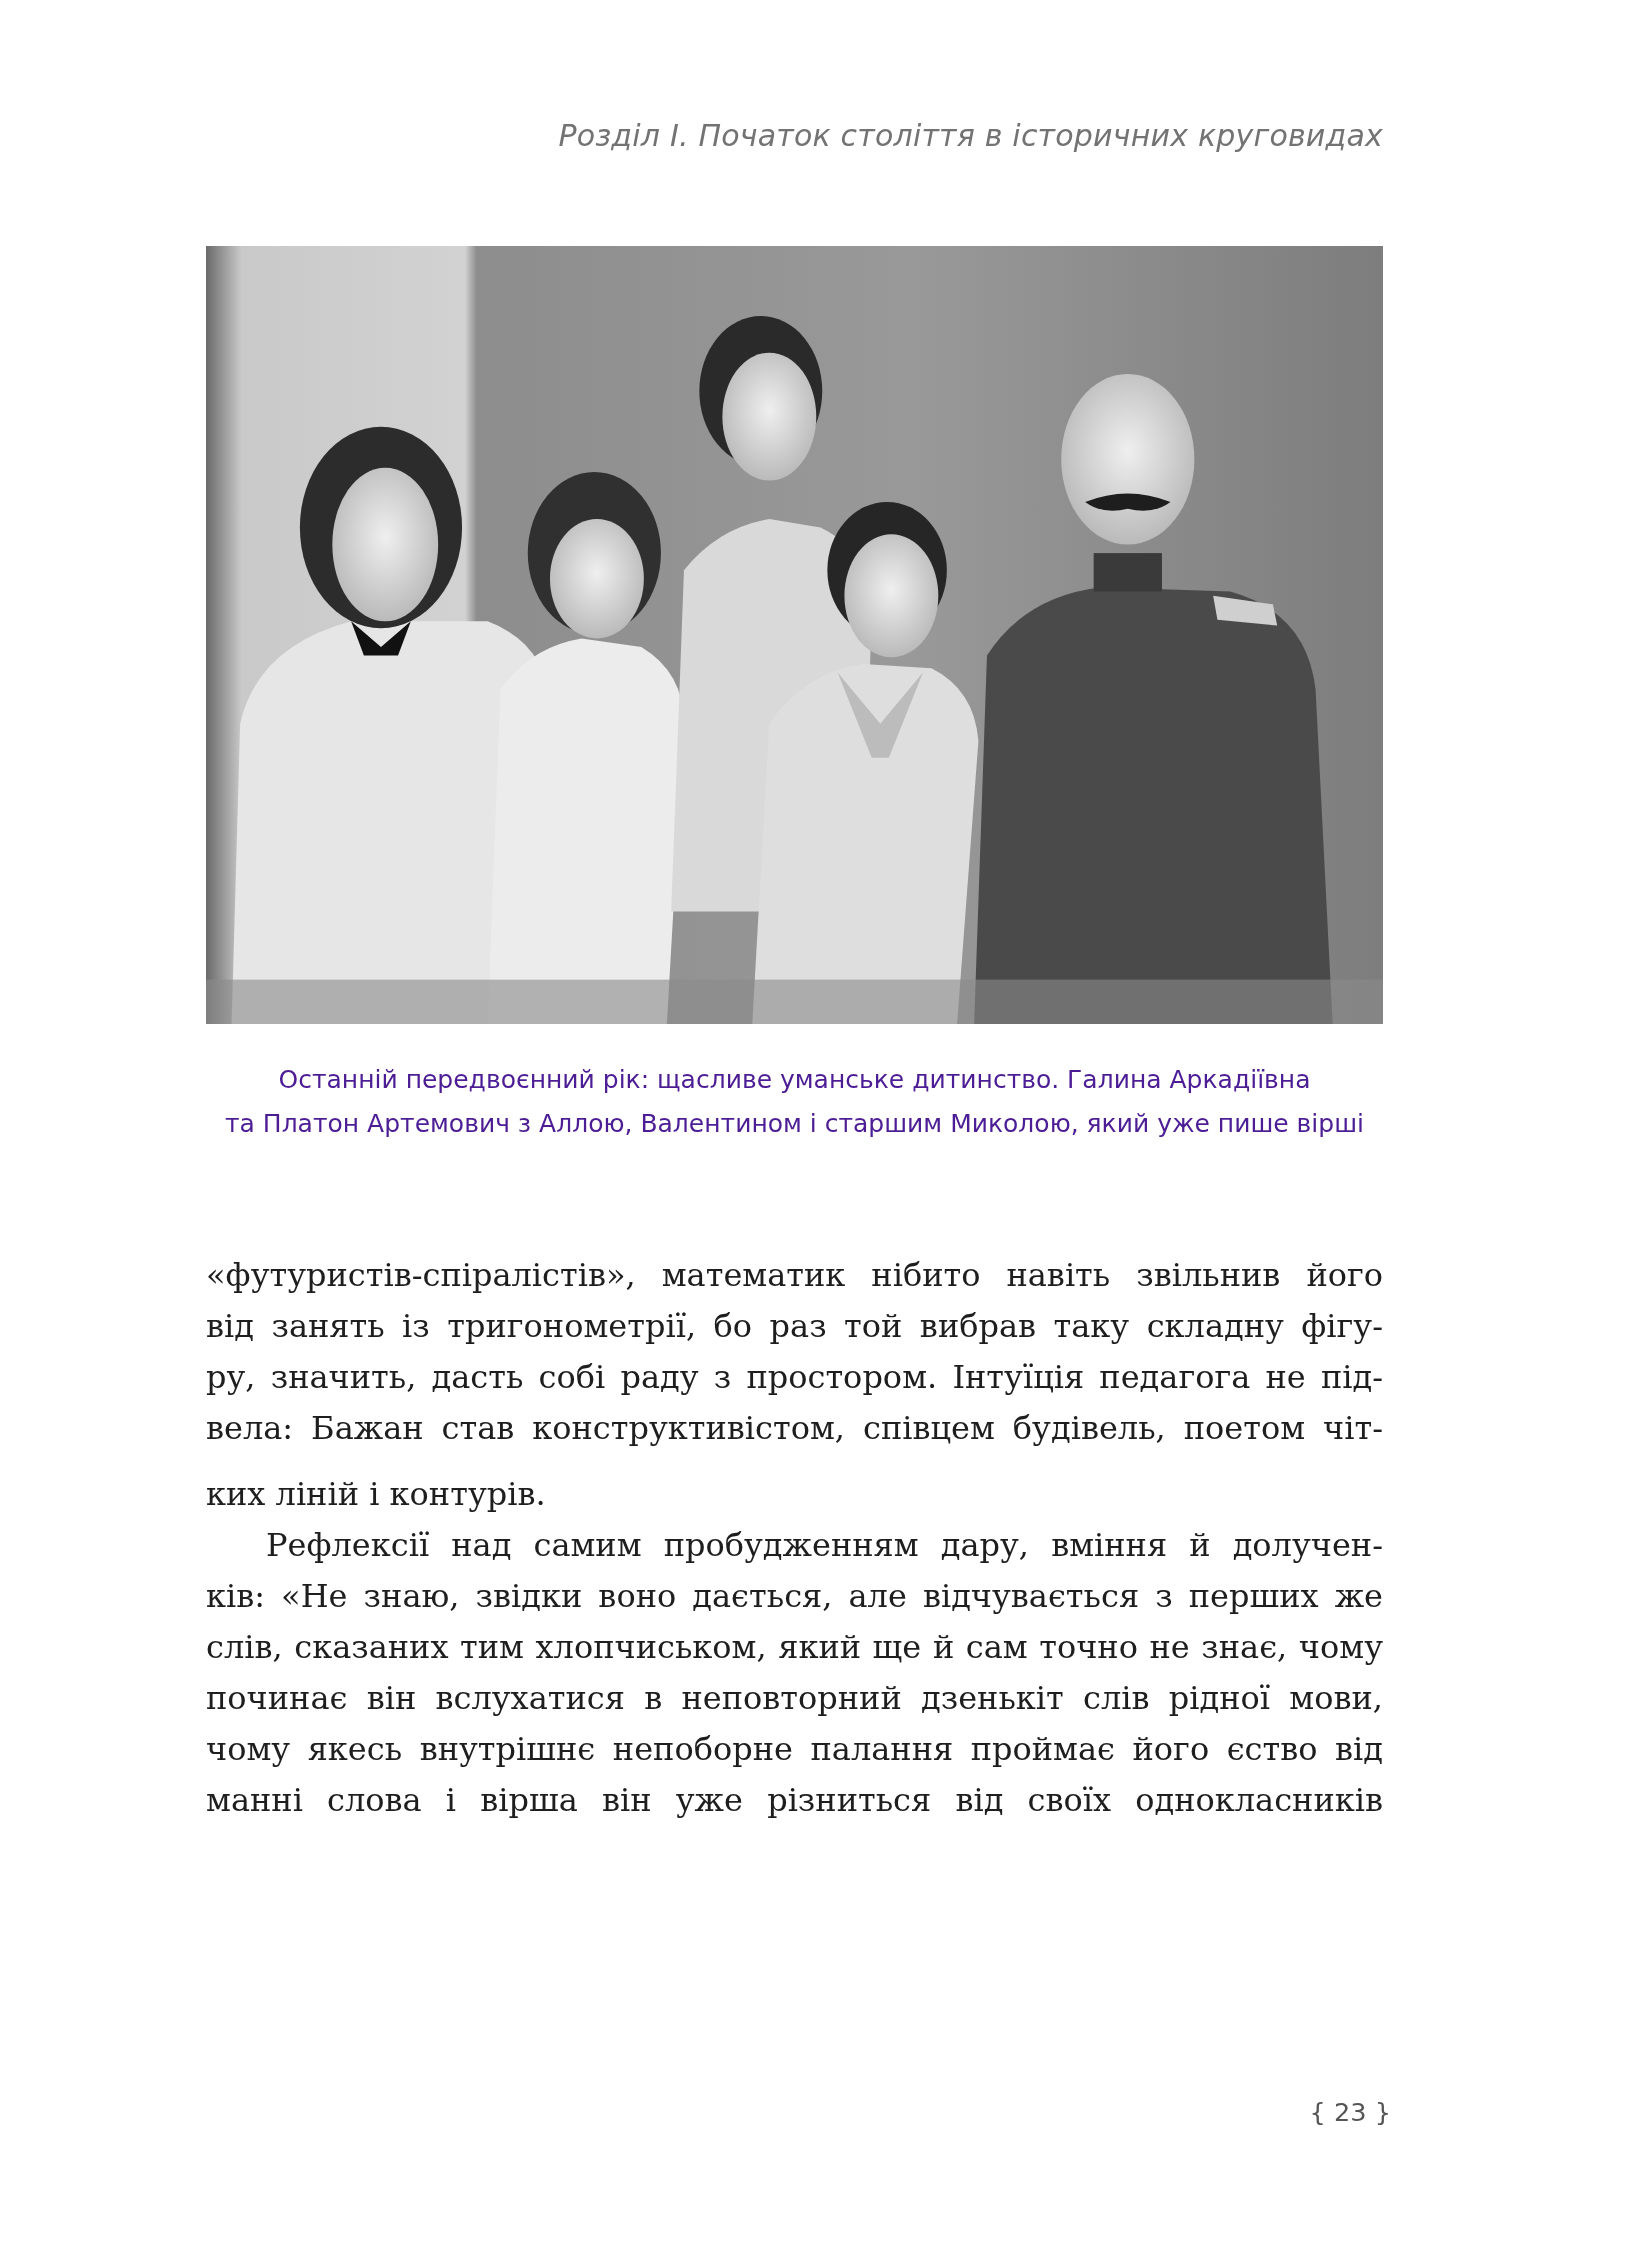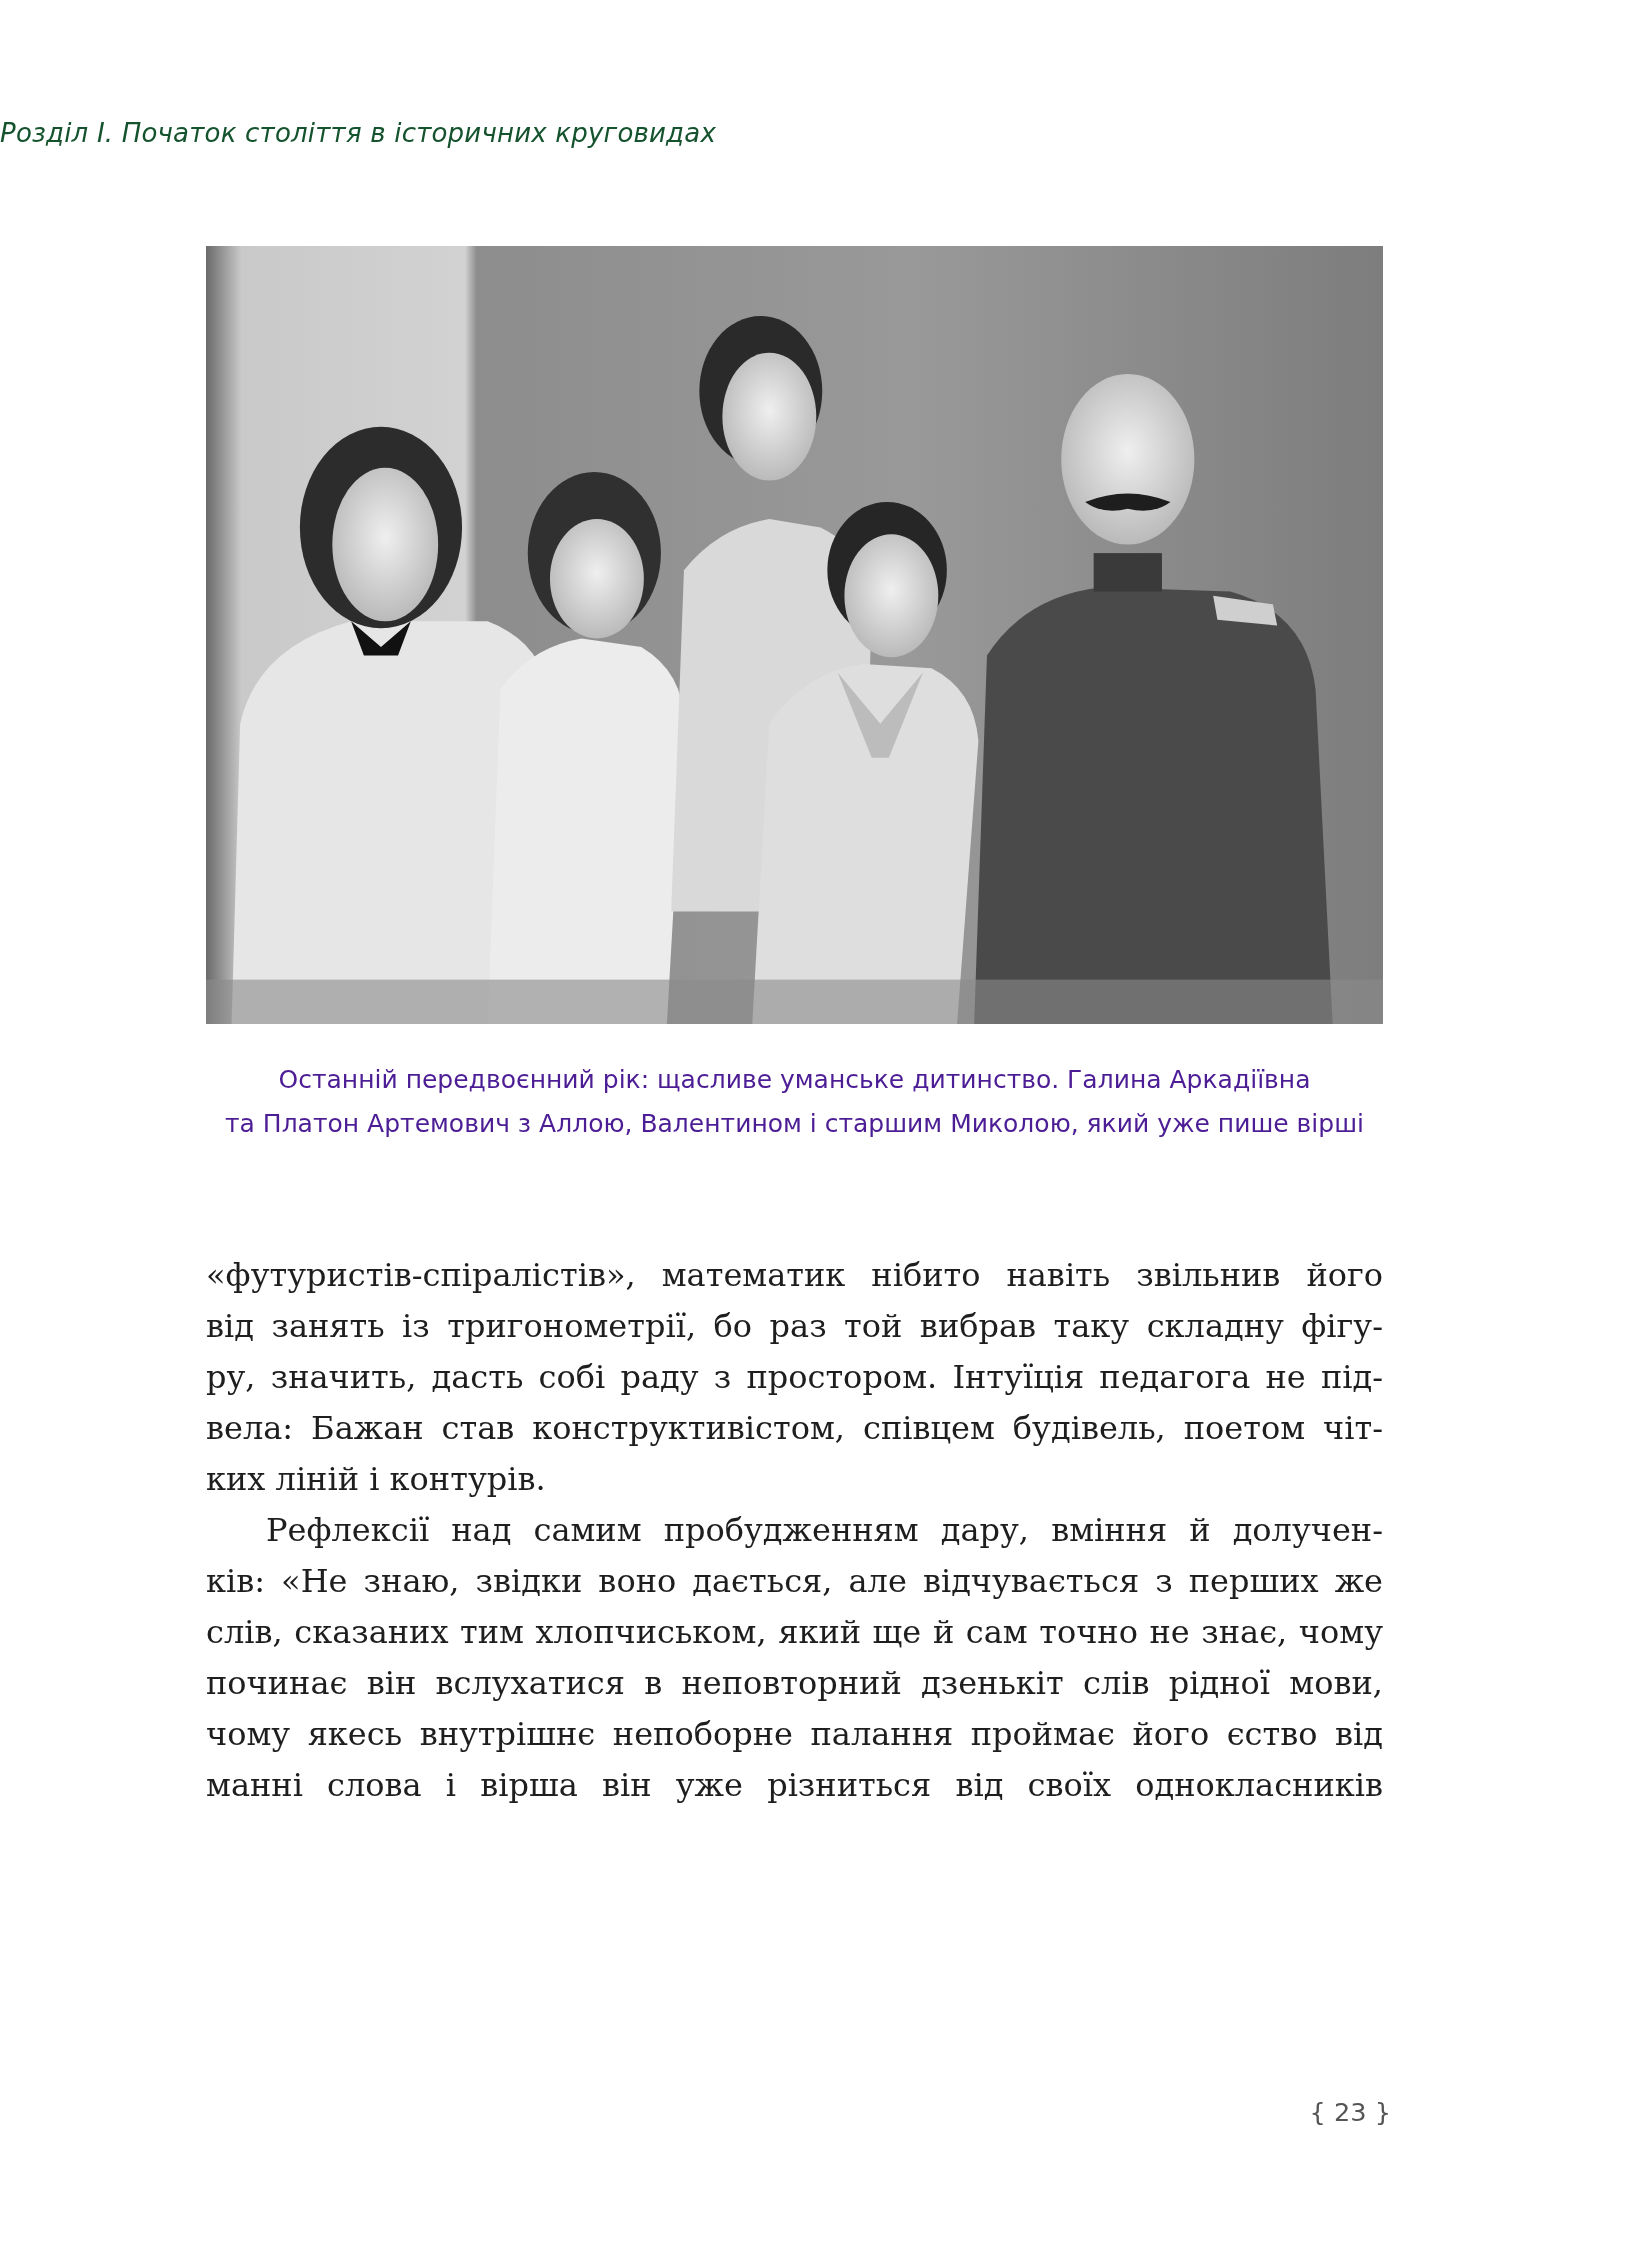--- a/index.html
+++ b/index.html
@@ -1,40 +1,40 @@
 <!DOCTYPE html>
 <html style="font-size:13.7px"><head>
 <meta charset="utf-8">
 <style>
   html, body { margin: 0; padding: 0; background: #ffffff; }
   body { width: 1638px; height: 2261px; position: relative; overflow: hidden; }
   .running-head {
-    position: absolute; left: 0; top: 118px; width: 1383px; 
+    position: absolute; left: 0; top: 118px; width: 1383px; text-align: right;
     font-family: "DejaVu Sans", sans-serif; font-style: italic;
-    font-size: 26px; color: #14532d; letter-spacing: 0.2px;
+    font-size: 30px; color: #737373; letter-spacing: 0.2px;
   }
   .photo {
     position: absolute; left: 206px; top: 246px; width: 1177px; height: 778px;
     overflow: hidden; background: #8a8a8a;
   }
   .photo svg { display: block; width: 100%; height: 100%; }
   .caption {
     position: absolute; left: 206px; top: 1058px; width: 1177px; text-align: center;
     font-family: "DejaVu Sans", sans-serif; font-size: 25px; line-height: 44px; color: #4c1d95;
   }
   .caption div { white-space: nowrap; }
   .body-text {
     position: absolute; left: 206px; top: 1250px; width: 1177px;
     font-family: "DejaVu Serif", serif; font-size: 32px; color: #1e1e1e;
   }
   .line {
     height: 51px; line-height: 51px; white-space: nowrap;
     text-align: justify; text-align-last: justify;
   }
-  .line.last { text-align-last: left; }
+  .line.last { text-align-last: left; margin-top: 15px; }
   .line.indent { padding-left: 60px; }
   .page-number {
     position: absolute; left: 1306px; top: 2097px; width: 85px; text-align: right;
     font-family: "DejaVu Sans", sans-serif; font-size: 25.6px; color: #555;
   }
 </style>
 </head>
 <body>
 
 <div class="running-head">Розділ I.  Початок століття в історичних круговидах</div>

